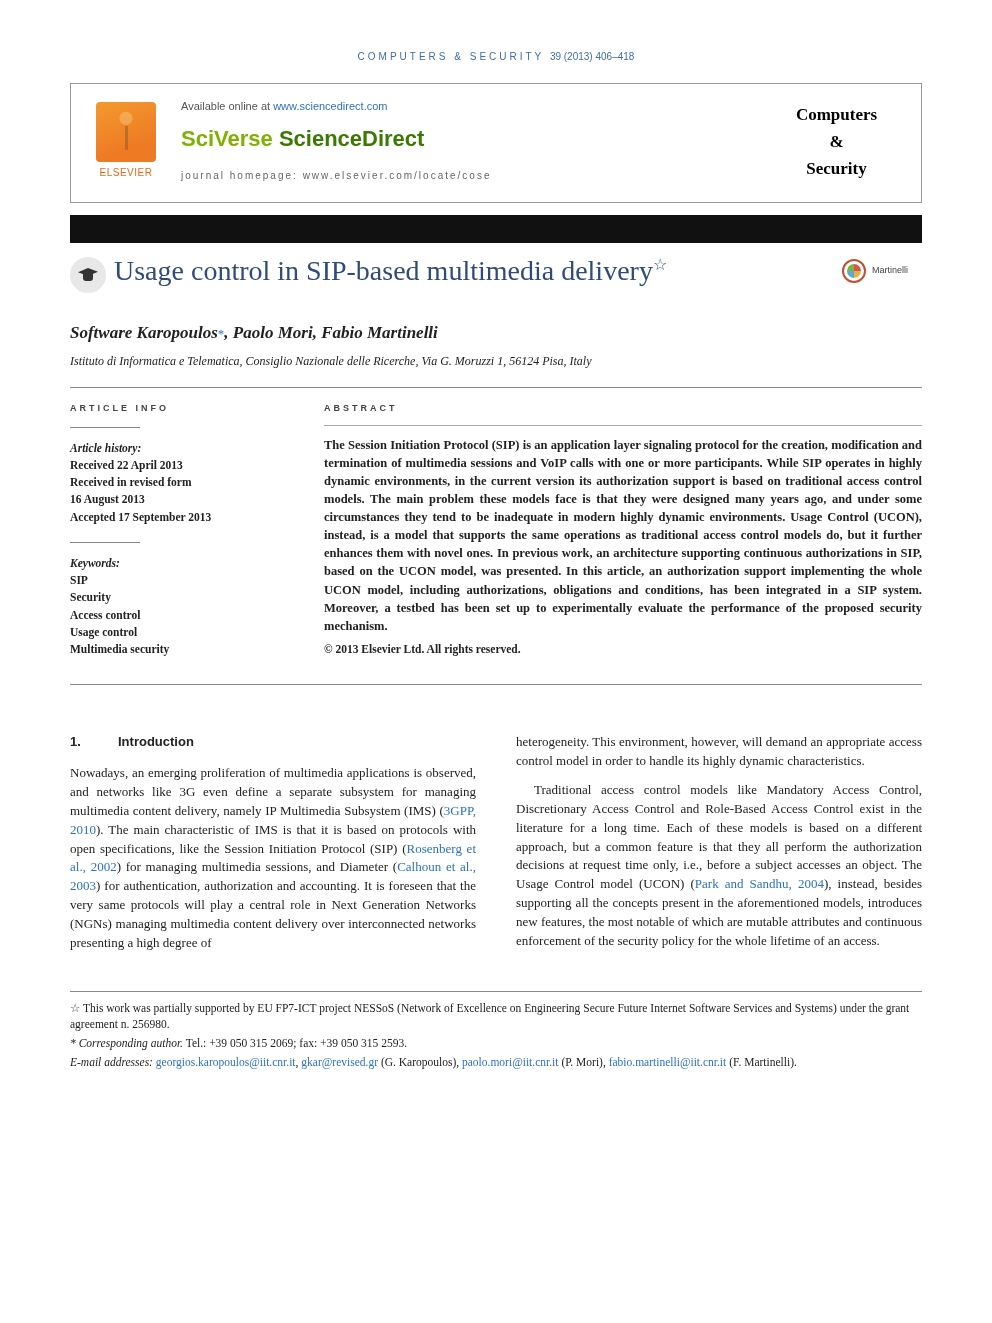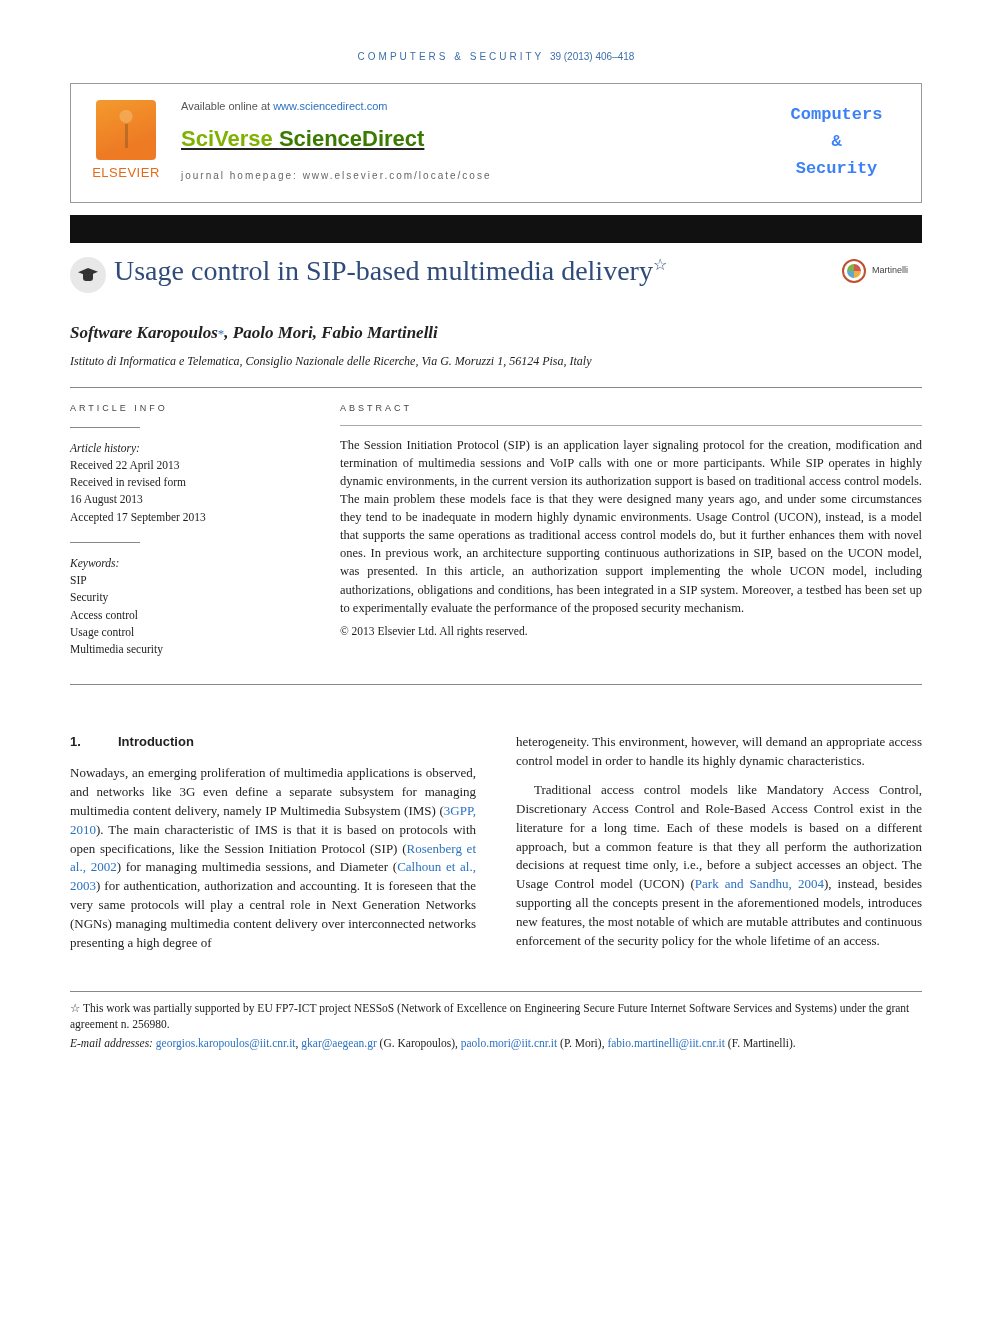--- a/index.html
+++ b/index.html
@@ -58,21 +58,21 @@
     height: 40px;
     background: radial-gradient(circle at 50% 35%, #f7c27a 6px, transparent 7px),
                 linear-gradient(#8d5a23, #8d5a23);
     background-size: 36px 24px, 3px 24px;
     background-position: 0 0, 50% 16px;
     background-repeat: no-repeat;
     border-radius: 50% 50% 0 0;
     opacity: 0.5;
   }
   .elsevier-word {
-    font-size: 13px;
+    font-size: 10px;
     color: #e56a1a;
     letter-spacing: 0.5px;
     font-family: Arial, sans-serif;
   }
   .header-center {
     flex: 1;
     text-align: left;
     padding: 0 20px;
   }
   .avail-line {
@@ -80,37 +80,36 @@
     color: #555;
     font-family: Arial, sans-serif;
     margin-bottom: 8px;
   }
   .avail-line a { color: #2b72c2; text-decoration: none; }
   .sciverse-logo {
     font-family: Arial, sans-serif;
     font-size: 22px;
     font-weight: bold;
     margin-bottom: 14px;
-    text-decoration: underline;
   }
   .sciverse-logo .sv1 { color: #7fb101; }
   .sciverse-logo .sv2 { color: #3a7a00; }
   .journal-homepage {
     font-size: 10px;
     letter-spacing: 2px;
     color: #666;
     font-family: Arial, sans-serif;
   }
   .journal-name-box {
     width: 130px;
     text-align: center;
-    font-family: Liberation Mono, monospace;
+    font-family: Liberation Serif, serif;
     font-size: 17px;
     font-weight: 600;
-    color: #3b82f6;
+    color: #000000;
     line-height: 1.6;
     border-left: 1px solid transparent;
   }
   .black-bar {
     height: 28px;
     background: #111;
     margin-bottom: 10px;
   }
   .title-row {
     display: flex;
@@ -200,22 +199,23 @@
     font-style: italic;
     font-size: 12px;
     color: #222;
     margin-bottom: 16px;
     font-family: Georgia, serif;
   }
   .hr { border: none; border-top: 1px solid #888; margin: 8px 0 14px 0; }
   .hr-thin { border: none; border-top: 1px solid #aaa; margin: 6px 0 10px 0; }
   .info-abstract {
     display: flex;
-    gap: 40px;
+    gap: 24px;
     margin-bottom: 10px;
+    font-weight: bold;
   }
   .info-col {
     width: 230px;
     flex-shrink: 0;
     font-size: 11.5px;
   }
   .abstract-col {
     flex: 1;
     font-size: 12.5px;
     text-align: justify;
@@ -368,18 +368,21 @@
     <div class="body-col">
       <p>heterogeneity. This environment, however, will demand an appropriate access control model in order to handle its highly dynamic characteristics.</p>
       <p class="indent">
         <span>Traditional access control models like Mandatory Access Control, Discretionary Access Control and Role-Based Access Control exist in the literature for a long time. Each of these models is based on a different approach, but a common feature is that they all perform the authorization decisions at request time only, i.e., before a subject accesses an object. The Usage Control model (UCON) (</span><span class="link-blue">Park and Sandhu, 2004</span><span>), instead, besides supporting all the concepts present in the aforementioned models, introduces new features, the most notable of which are mutable attributes and continuous enforcement of the security policy for the whole lifetime of an access.</span>
       </p>
     </div>
   </div>
 
   <div class="footnotes">
     <div class="row">☆ This work was partially supported by EU FP7-ICT project NESSoS (Network of Excellence on Engineering Secure Future Internet Software Services and Systems) under the grant agreement n. 256980.</div>
+    <div class="row">
+      <span style="font-style:italic">* Corresponding author.</span><span> Tel.: +39 050 315 2069; fax: +39 050 315 2593.</span>
+    </div>
     <div class="row addr">
-      <span style="font-style:italic">E-mail addresses: </span><a href="#">georgios.karopoulos@iit.cnr.it</a><span>, </span><a href="#">gkar@aegean.gr</a><span> (G. Karopoulos), </span><a href="#">paolo.mori@iit.cnr.it</a><span> (P. Mori), </span><a href="#">fabio.martinelli@iit.cnr.it</a><span> (F. Martinelli).</span>
+      <span style="font-style:italic">E-mail addresses: </span><a href="#">georgios.karopoulos@iit.cnr.it</a><span>, </span><a href="#">gkar@revised.gr</a><span> (G. Karopoulos), </span><a href="#">paolo.mori@iit.cnr.it</a><span> (P. Mori), </span><a href="#">fabio.martinelli@iit.cnr.it</a><span> (F. Martinelli).</span>
     </div>
   </div>
 
 </div>
 
 </body></html>

